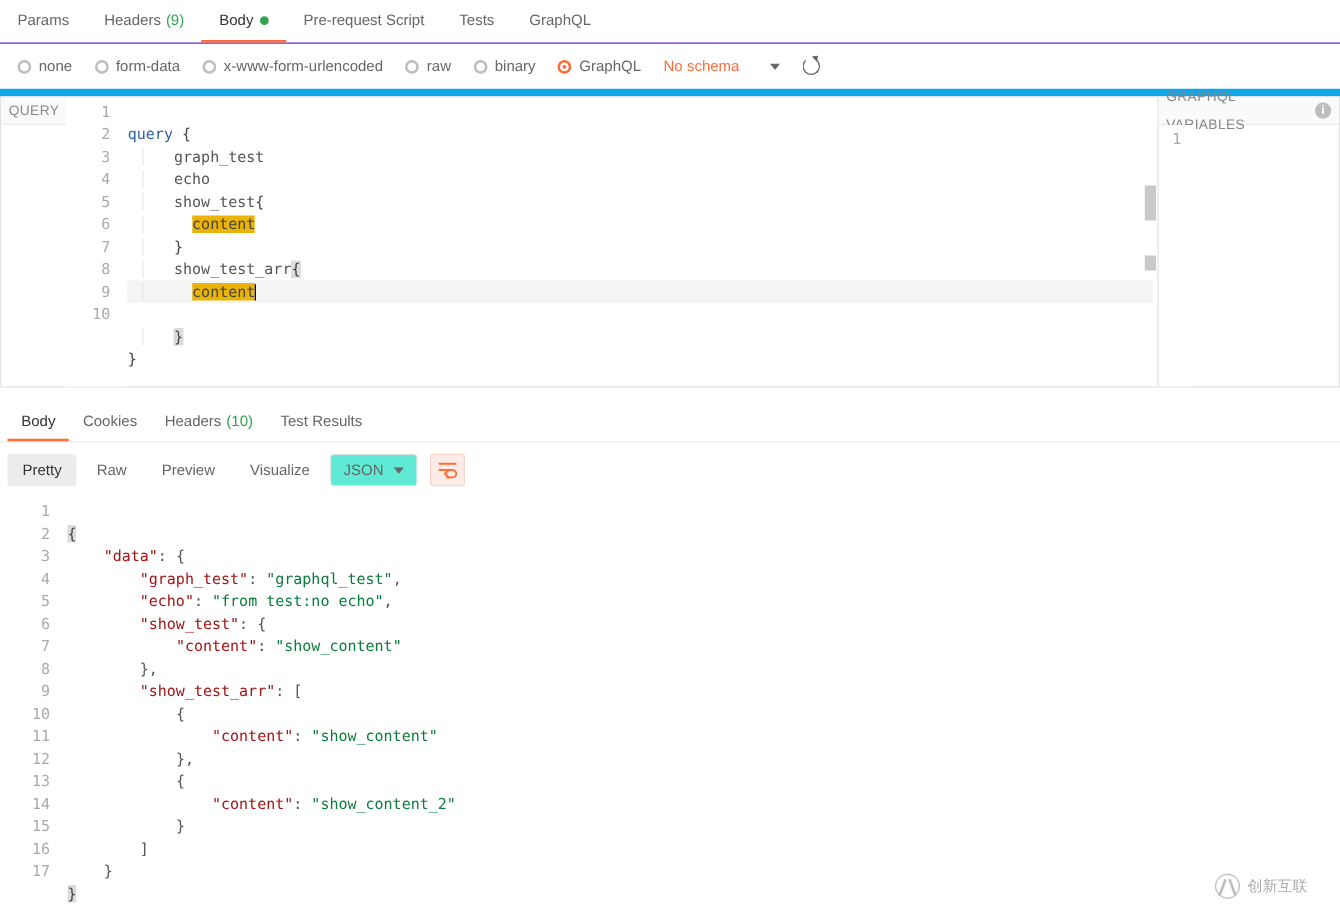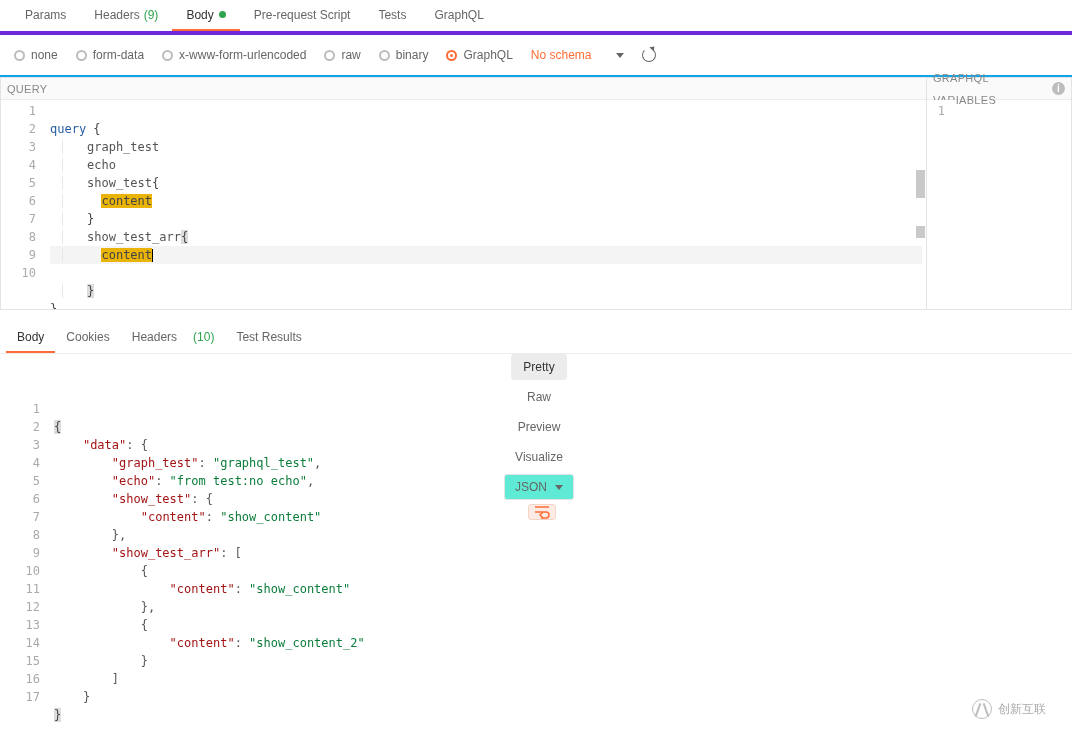--- a/index.html
+++ b/index.html
@@ -9,22 +9,22 @@
     color: #666;
     background: #fff;
     width: 1072px;
     height: 729px;
     overflow: hidden;
   }
   .tabs-row {
     display: flex;
     align-items: flex-end;
     height: 35px;
-    border-bottom: 4px solid #6d28d9;
-    padding-left: 11px;
+    border-bottom: 1px solid #6d28d9;
+    padding-left: 0;
   }
   .tab {
     padding: 0 14px;
     height: 100%;
     display: flex;
     align-items: center;
     color: #666;
     cursor: pointer;
     border-bottom: 2px solid transparent;
   }
@@ -33,21 +33,21 @@
   .badge-dot {
     width: 7px; height: 7px; border-radius: 50%; background:#2fa44f; margin-left:5px;
   }
 
   .body-types {
     display: flex;
     align-items: center;
     height: 42px;
     padding-left: 14px;
     gap: 18px;
-    border-bottom: 2px solid #0ea5e9;
+    border-bottom: 6px solid #0ea5e9;
   }
   .radio-opt {
     display: flex;
     align-items: center;
     gap: 6px;
     color: #666;
     cursor: pointer;
   }
   .radio-dot {
     width: 11px; height: 11px; border-radius: 50%;
@@ -65,21 +65,21 @@
   }
   .refresh-icon {
     width:14px;height:14px;border:1.5px solid #666;border-radius:50%;border-top-color:transparent;position:relative;
   }
   .refresh-icon::after{content:'';position:absolute;top:-3px;right:-1px;width:0;height:0;border-left:3px solid transparent;border-right:3px solid transparent;border-bottom:4px solid #666;transform:rotate(45deg);}
 
   .split-row {
     display:flex;
     height: 233px;
   }
-  .query-pane { flex:1; border:1px solid #e3e3e3; margin:0; display:flex; flex-direction:column;}
+  .query-pane { flex:1; border:1px solid #e3e3e3; margin:0; display:flex; flex-direction:row;}
   .vars-pane { width:145px; border:1px solid #e3e3e3; border-left:none; display:flex; flex-direction:column; }
   .pane-head {
     height: 22px; line-height:22px; padding:0 6px;
     color:#888; font-size:11px; letter-spacing:0.3px;
     border-bottom: 1px solid #ececec; background:#fafafa;
     display:flex; align-items:center; justify-content:space-between;
   }
   .info-icon {
     width:13px;height:13px;border-radius:50%;background:#bdbdbd;color:#fff;font-size:10px;line-height:13px;text-align:center;font-weight:bold;
   }
@@ -103,24 +103,24 @@
   .scroll-mock { position:absolute; right:1px; width:9px; background:#c9c9c9; }
   .scroll-mock.a{top:70px;height:28px;}
   .scroll-mock.b{top:126px;height:12px;}
 
   .resp-tabs {
     display:flex; align-items:center; height:32px; margin-top:12px; padding-left:6px;
     border-bottom:1px solid #ececec;
   }
   .rtab { padding:0 11px; height:100%; display:flex; align-items:center; cursor:pointer; border-bottom:2px solid transparent;}
   .rtab.active { color:#333; border-bottom:2px solid #ff6c37;}
-  .rtab .count { color:#2fa44f; margin-left:16px;}
+  .rtab .count { color:#2fa44f; margin-left:4px;}
 
   .resp-toolbar {
-    display:flex; align-items:center; height:44px; padding-left:6px; gap:4px;flex-direction:column;
+    display:flex; align-items:center; height:44px; padding-left:6px; gap:4px;
   }
   .tbtn {
     padding:6px 12px; color:#666; cursor:pointer; border-radius:3px;
   }
   .tbtn.active { background:#ececec; color:#333;}
   .tbtn.boxed { background:#5eead4; border:1px solid #e3e3e3; padding:5px 10px; display:flex; align-items:center; gap:8px;}
   .wrap-icon {
     width:28px;height:26px;display:flex;align-items:center;justify-content:center;background:#fcece5;border:1px solid #f6d5c6;border-radius:3px;margin-left:6px;
   }
   .wrap-icon svg{stroke:#ff6c37;}

